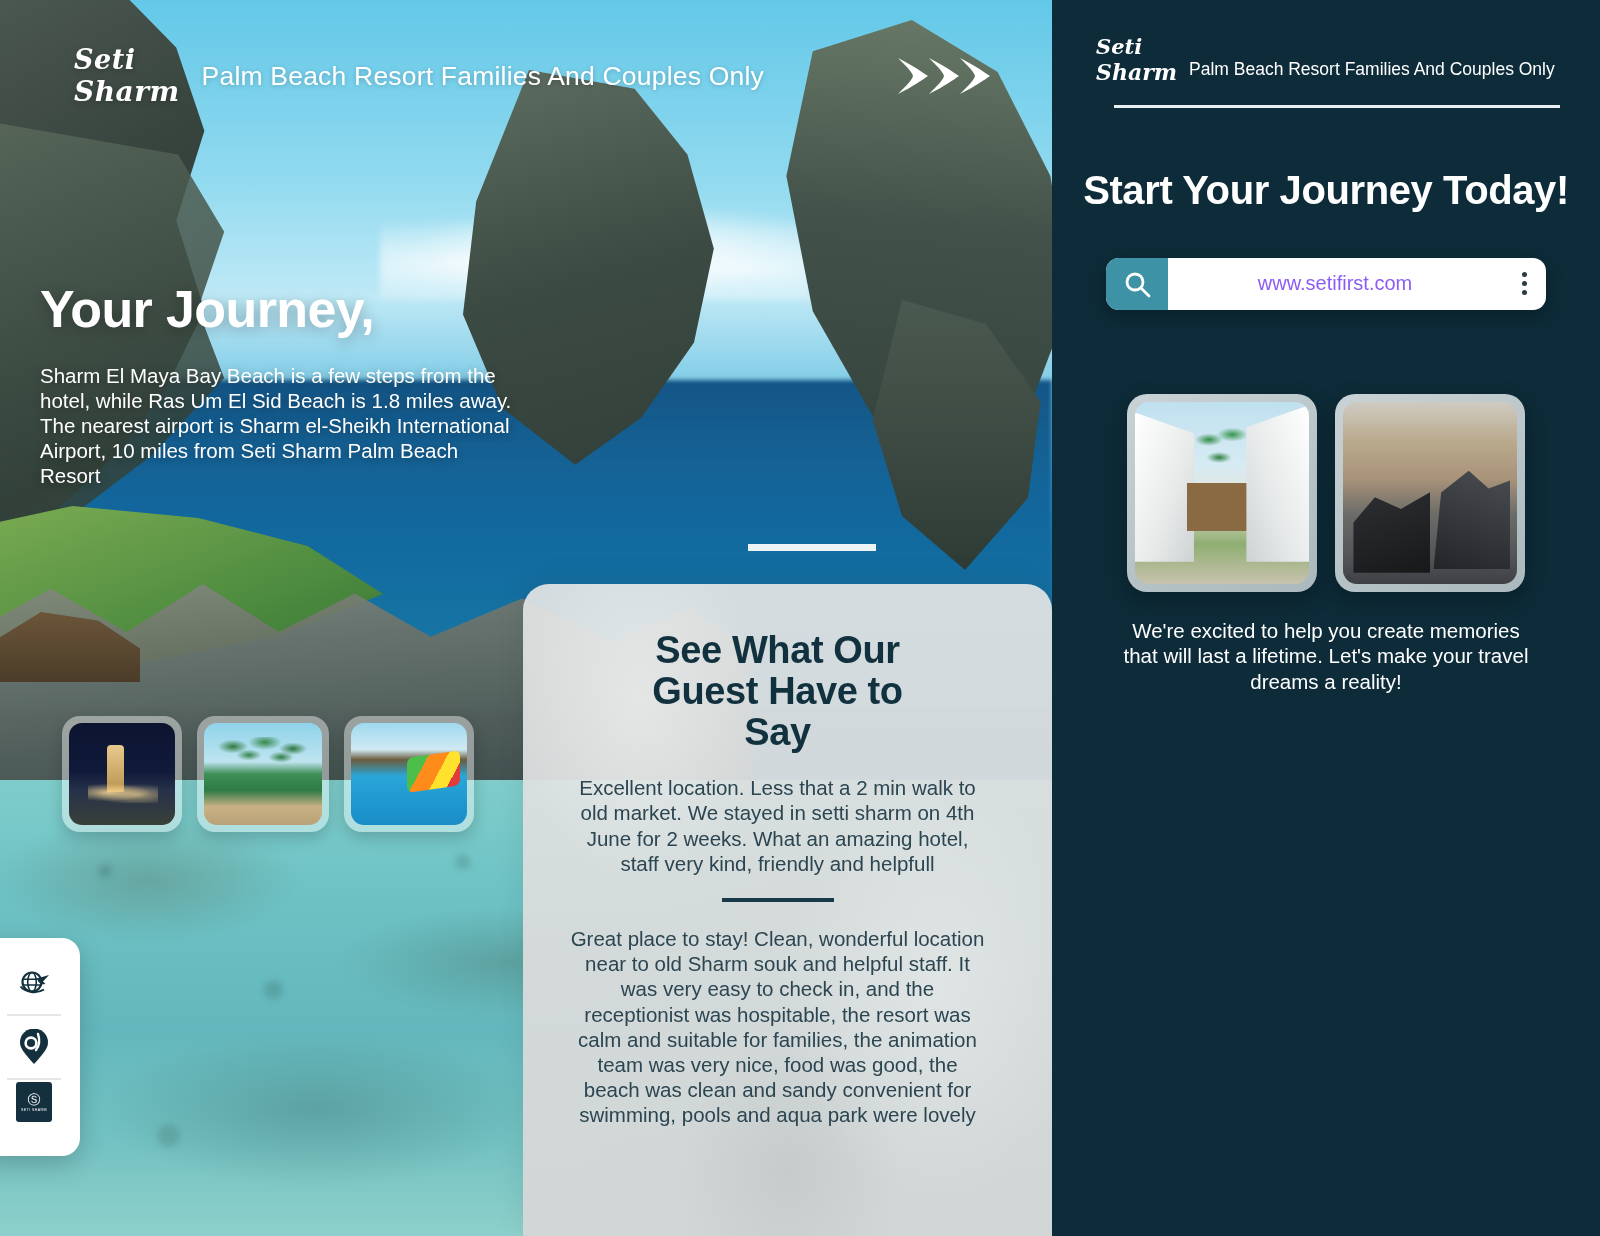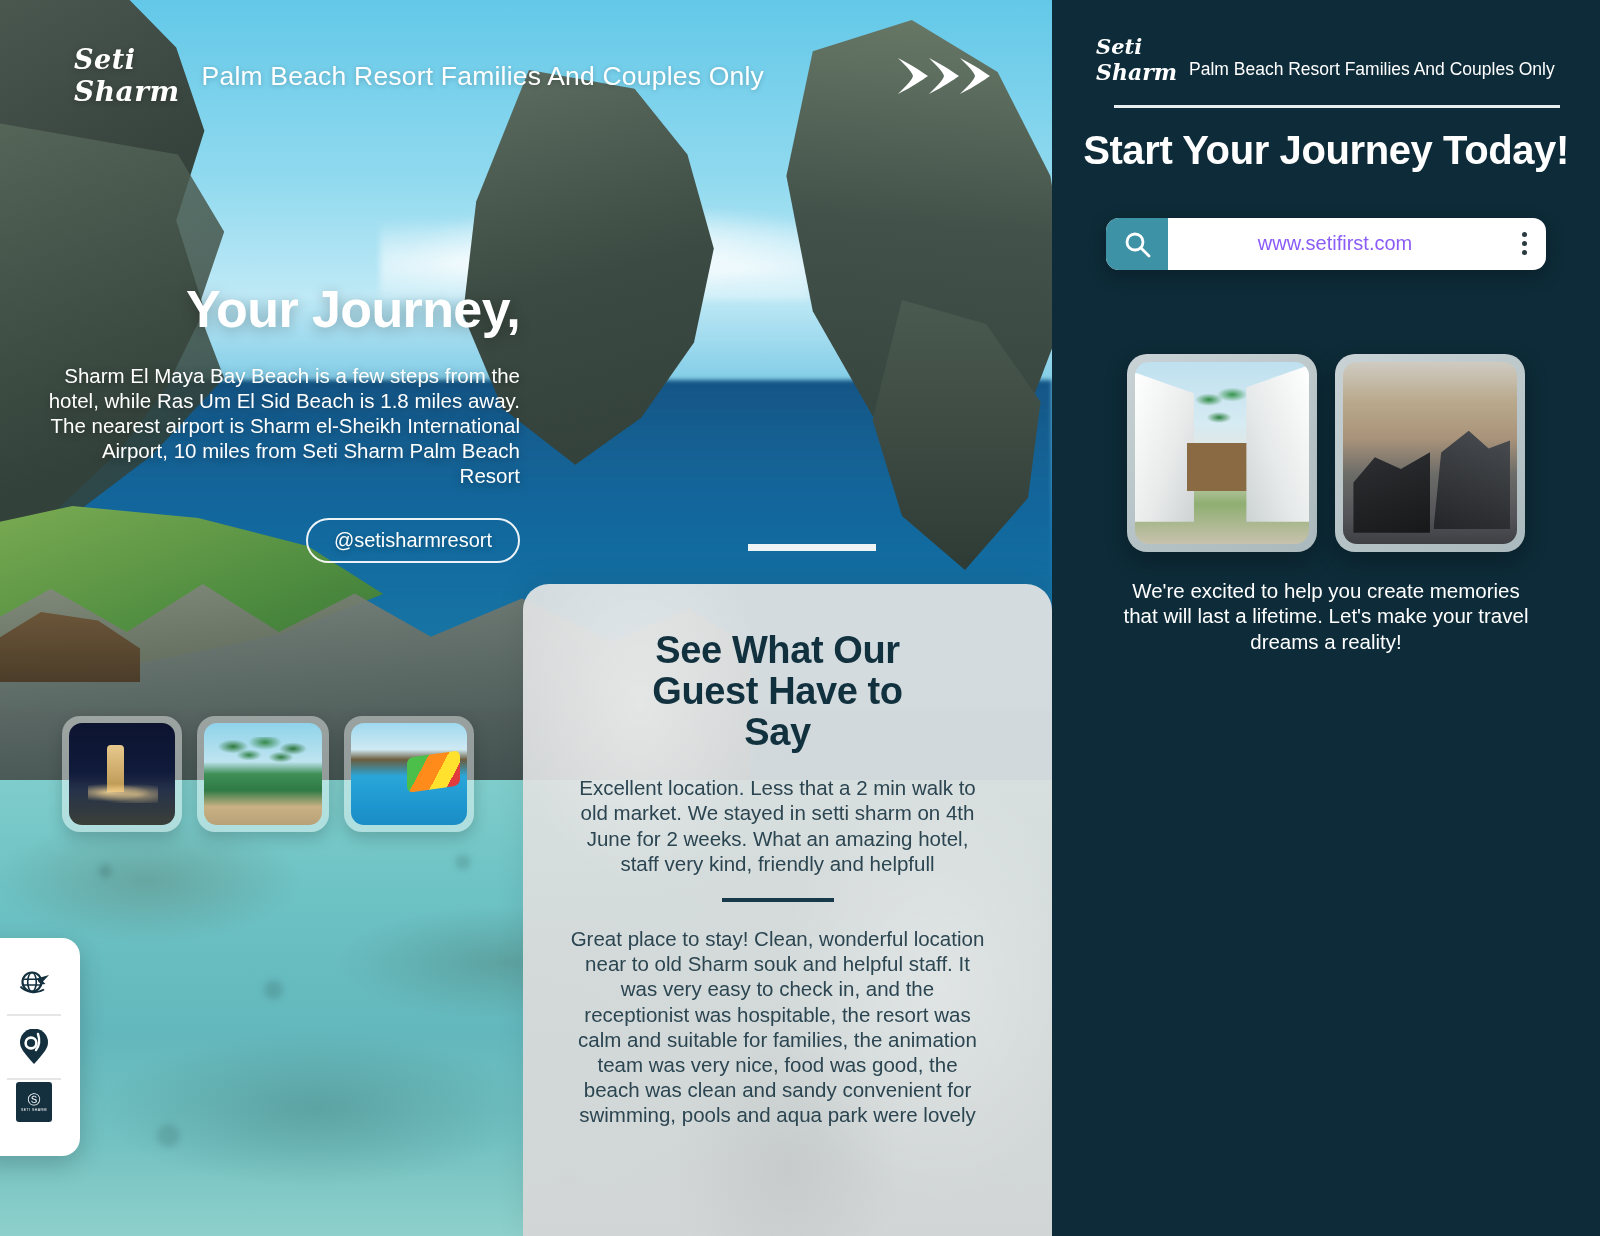--- a/index.html
+++ b/index.html
@@ -127,21 +127,21 @@
     color:#fff; font-size:26.5px; font-weight:400;
     letter-spacing:.2px;
     text-shadow:0 1px 5px rgba(0,0,0,.22);
   }
   .arrows { margin-left:auto; display:flex; align-items:center; gap:2px; }
   .arrows svg { display:block; }
 
   
   .hero {
     position:absolute; left:40px; top:282px; width:480px;
-    text-align:right; z-index:5;
+    text-align:left; z-index:5;
   }
   .hero h1 {
     color:#fff; font-size:52px; font-weight:700; line-height:1.05;
     letter-spacing:-.6px;
     text-shadow:0 3px 14px rgba(0,0,0,.28);
   }
   .hero p {
     margin-top:26px;
     color:#fff; font-size:20.5px; line-height:1.22; font-weight:400;
     text-shadow:0 2px 8px rgba(0,0,0,.35);
@@ -270,21 +270,21 @@
   .r-logo {
     font-family:"DejaVu Serif", serif; font-style:italic; font-weight:700;
     color:#fff; line-height:1.0; font-size:21px;
   }
   .r-logo .l2 { display:block; font-size:22px; margin-top:4px; }
   .r-tagline { color:#fff; font-size:17.5px; padding-bottom:3px; white-space:nowrap; }
   .r-rule { height:3px; background:#e9eef0; margin:22px 12px 0 34px; }
 
   .r-title {
     color:#fff; font-size:40px; font-weight:700; line-height:1.14;
-    text-align:center; margin-top:20px; letter-spacing:-.4px;
+    text-align:center; margin-top:60px; letter-spacing:-.4px;
   }
   .r-body {
     color:#fff; font-size:20.5px; line-height:1.25; text-align:center;
     margin:30px 24px 0 24px;
   }
 
   
   .urlbar {
     display:flex; align-items:stretch; margin:44px 26px 0 26px;
     border-radius:13px; overflow:hidden;
@@ -391,21 +391,20 @@
           <path d="M64 4 C80 12 88 18 94 22 C88 26 80 32 64 40 C74 30 78 26 79 22 C78 18 74 14 64 4 Z" fill="#ffffff"></path>
         </svg>
       </div>
     </div>
 
     <div class="hero">
       <h1>
         <span>Your Journey,</span><br>
       </h1>
       <p>Sharm El Maya Bay Beach is a few steps from the hotel, while Ras Um El Sid Beach is 1.8 miles away. The nearest airport is Sharm el-Sheikh International Airport, 10 miles from Seti Sharm Palm Beach Resort</p>
-      <span class="handle-pill">@setisharmresort</span>
     </div>
 
     <div class="thumbs">
       <div class="thumb-frame">
         <div class="thumb-img ph-mosque"></div>
       </div>
       <div class="thumb-frame t2">
         <div class="thumb-img ph-palms"></div>
       </div>
       <div class="thumb-frame t3">

